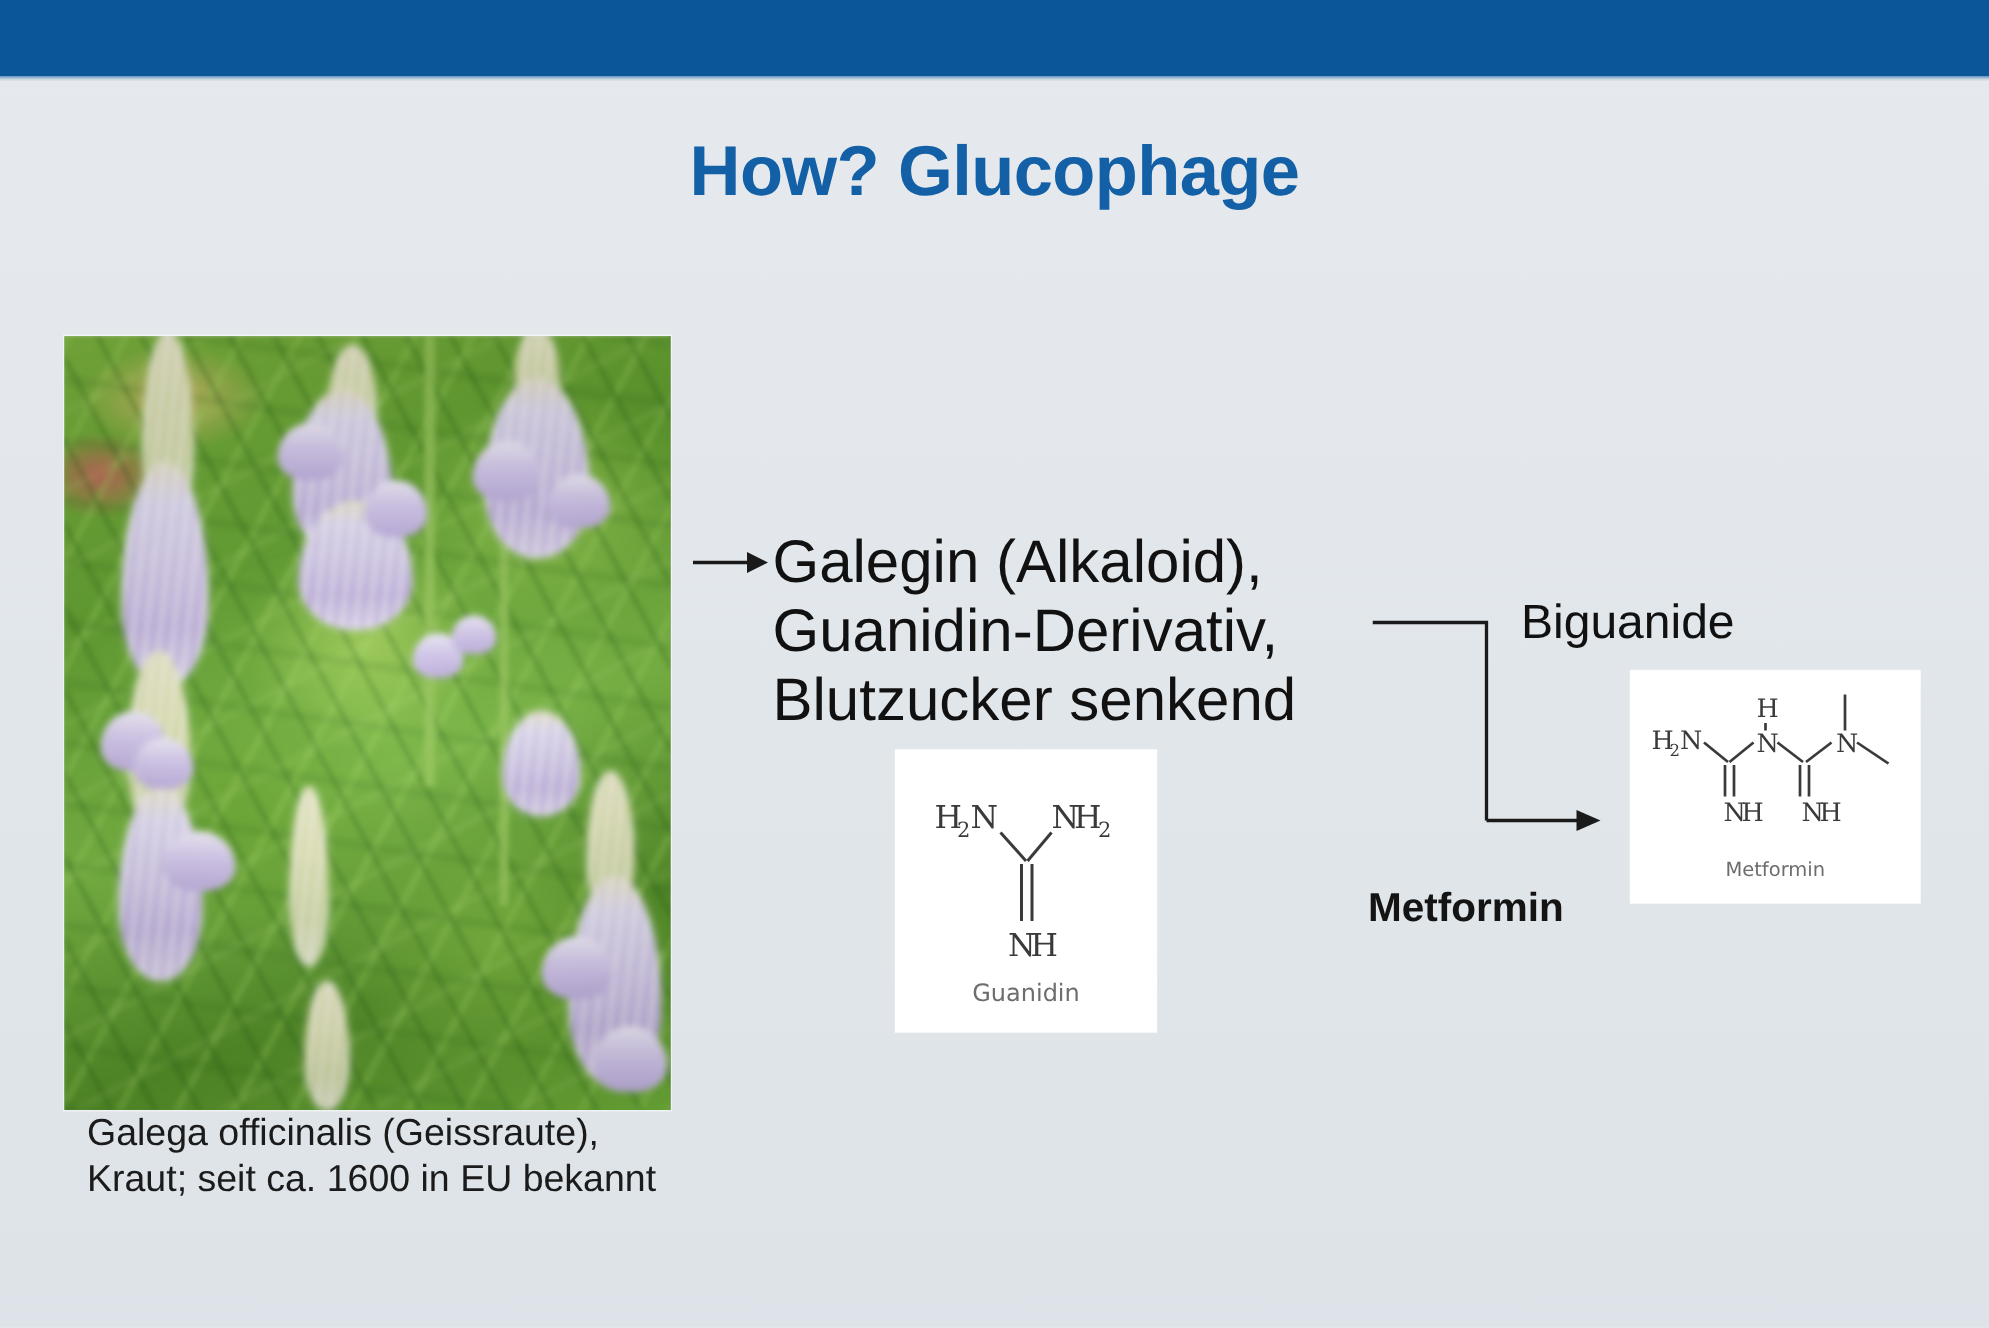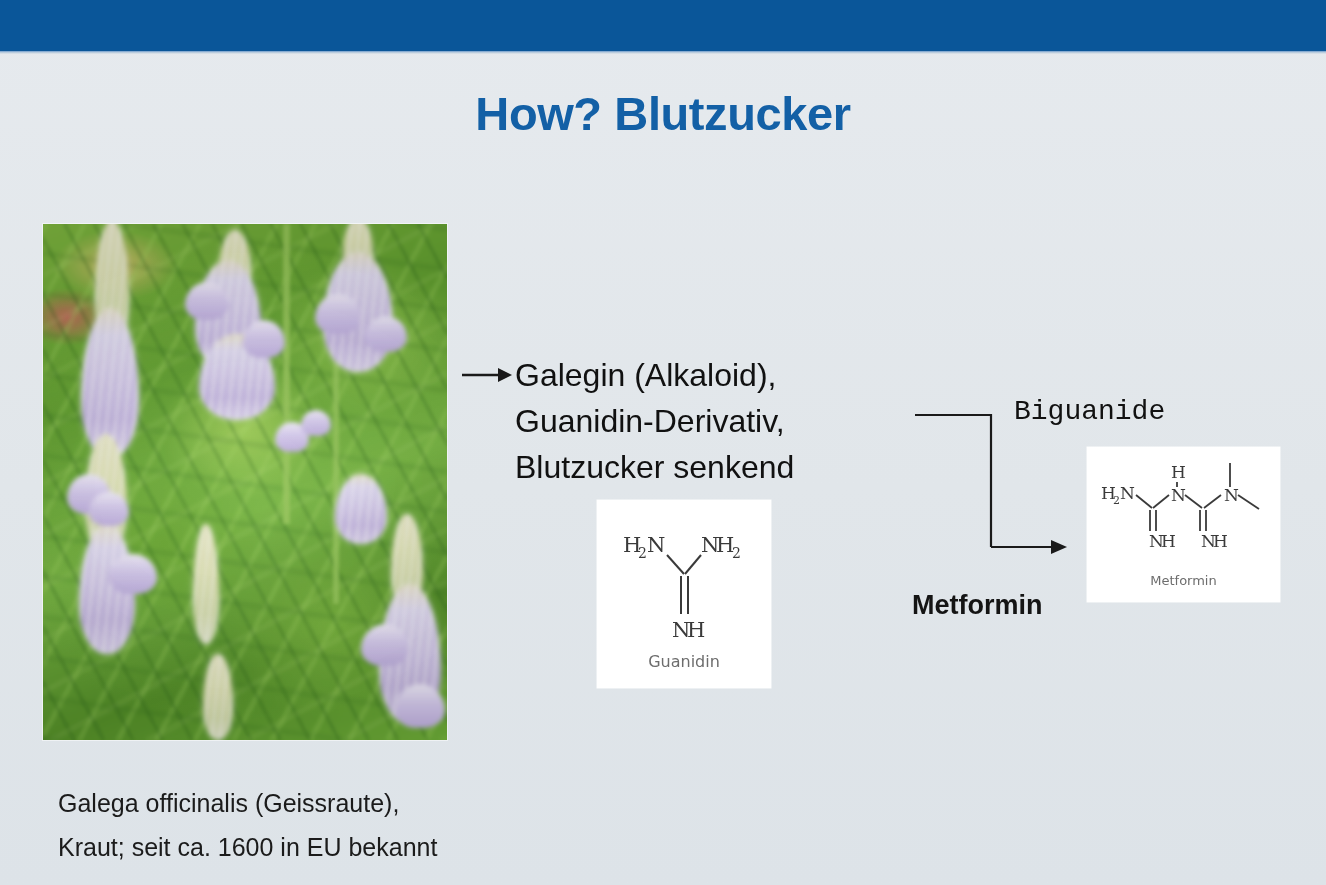--- a/index.html
+++ b/index.html
@@ -116,39 +116,39 @@
   }
   .floret {
     position: absolute;
     border-radius: 50% 50% 42% 42% / 60% 60% 40% 40%;
     background: linear-gradient(180deg, #f2eefb 0%, #d6cbee 45%, #c0b0e0 100%);
   }
 
   
   .caption {
     position: absolute;
-    left: 58px; top: 781px;
+    left: 58px; top: 740px;
     font-size: 25px;
     color: #1b1b1b;
-    line-height: 44px;
+    line-height: 31px;
     white-space: pre-line;
   }
 
   
   .arrow1 {
     position: absolute;
     left: 462px; top: 364px;
     width: 50px; height: 22px;
   }
 
   
   .galegin {
     position: absolute;
     left: 515px; top: 352px;
-    font-size: 32px;
+    font-size: 40px;
     color: #111;
     line-height: 46px;
     white-space: pre-line;
   }
 
   
   .struct-box {
     position: absolute;
     background: #fff;
     box-shadow: 0 0 0 0.5px rgba(255,255,255,0.9);
@@ -163,23 +163,22 @@
   }
   #guanidin-box { left: 597px; top: 500px; width: 174px; height: 188px; }
   #guanidin-box .sname { bottom: 17px; }
   #metformin-box { left: 1087px; top: 447px; width: 193px; height: 155px; }
   #metformin-box .sname { bottom: 14px; font-size: 13px; }
 
   
   .biguanide {
     position: absolute;
     left: 1014px; top: 396px;
-    font-size: 28px;
+    font-size: 32px;
     color: #111;
-    font-family: Liberation Mono, monospace;
   }
 
   
   .arrow2 {
     position: absolute;
     left: 915px; top: 405px;
     width: 155px; height: 155px;
   }
 
   
@@ -194,21 +193,21 @@
   .met-desc .line { white-space: nowrap; }
 </style>
 </head>
 <body>
 
 <div class="slide">
 
   <div class="top-bar"></div>
   <div class="top-bar-edge"></div>
 
-  <div class="title">How? Blutzucker</div>
+  <div class="title">How? Glucophage</div>
 
   <div class="photo-frame">
     <div class="layer bg-green"></div>
     <div class="layer leaves-a"></div>
     <div class="layer leaves-b"></div>
     <div class="layer stems"></div>
 
     <div class="blurwrap layer">
 
       <div class="spike bud" style="left:52px; top:-4px; width:34px; height:130px;"></div>

